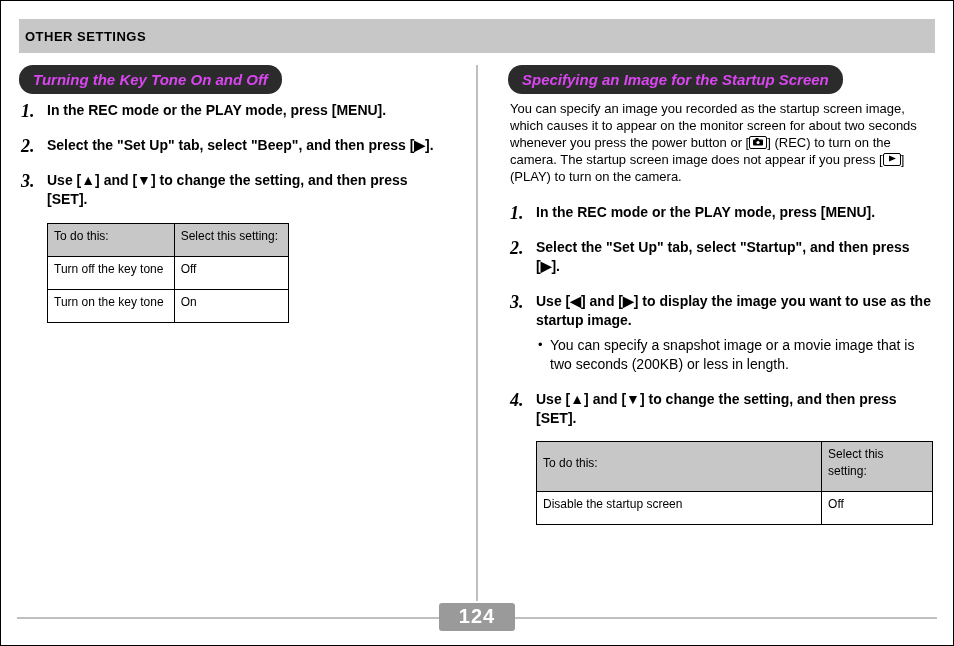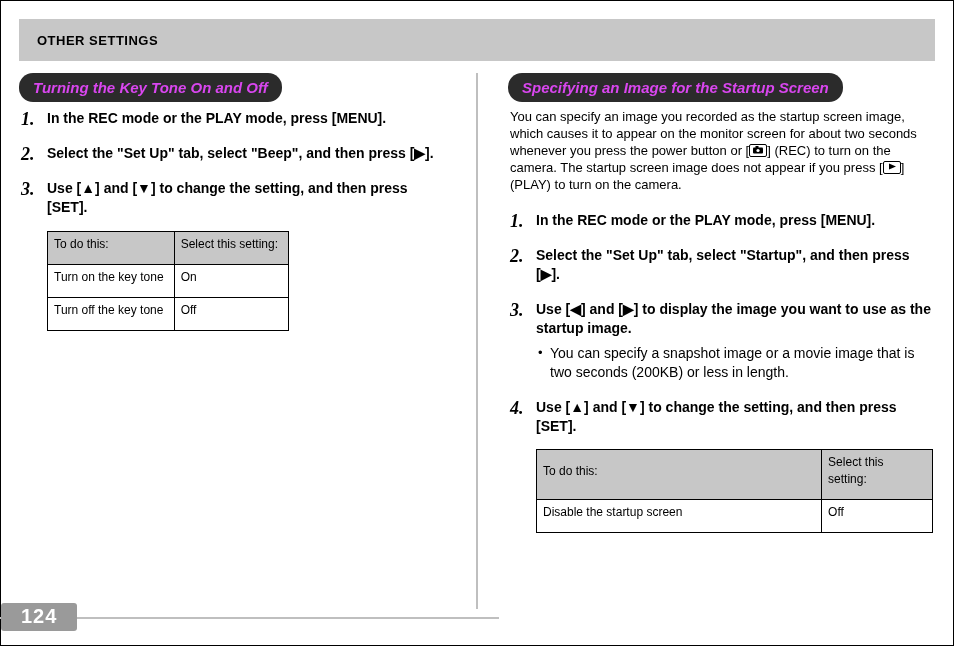--- a/index.html
+++ b/index.html
@@ -12,24 +12,24 @@
   .page {
     width: 954px;
     height: 646px;
     box-sizing: border-box;
     padding: 18px 18px 10px 18px;
     position: relative;
     border: 1px solid #000;
   }
   .header-bar {
     background: #c7c7c7;
-    height: 42px;
+    height: 34px;
     display: flex;
     align-items: center;
-    padding-left: 18px;
+    padding-left: 6px;
     font-weight: bold;
     font-size: 13px;
     letter-spacing: 0.5px;
   }
   .columns {
     display: flex;
     gap: 30px;
     margin-top: 12px;
     height: 536px;
   }
@@ -112,20 +112,21 @@
     font-weight: normal;
   }
   table.settings th {
     background: #c7c7c7;
   }
   .page-num-wrap {
     position: absolute;
     left: 0;
     width: 100%;
     bottom: 14px;
+    text-align: center;
   }
   .page-num-inner {
     position: relative;
     display: inline-block;
   }
   .page-num-line {
     position: absolute;
     top: 50%;
     height: 2px;
     background: #bfbfbf;
@@ -179,26 +180,26 @@
         <li><span>Select the "Set Up" tab, select "Beep", and then press [▶].</span></li>
         <li>
           <span>Use [▲] and [▼] to change the setting, and then press [SET].</span>
           <table class="settings" style="margin-left:0; margin-top:14px;">
             <tbody>
                 <tr>
               <th>To do this:</th>
               <th>Select this setting:</th>
             </tr>
             <tr>
+              <td>Turn off the key tone</td>
+              <td>Off</td>
+            </tr>
+            <tr>
               <td>Turn on the key tone</td>
               <td>On</td>
-            </tr>
-            <tr>
-              <td>Turn off the key tone</td>
-              <td>Off</td>
             </tr>
           </tbody>
             </table>
         </li>
       </ol>
     </div>
 
     <div class="divider"></div>
 
     <div class="col">

